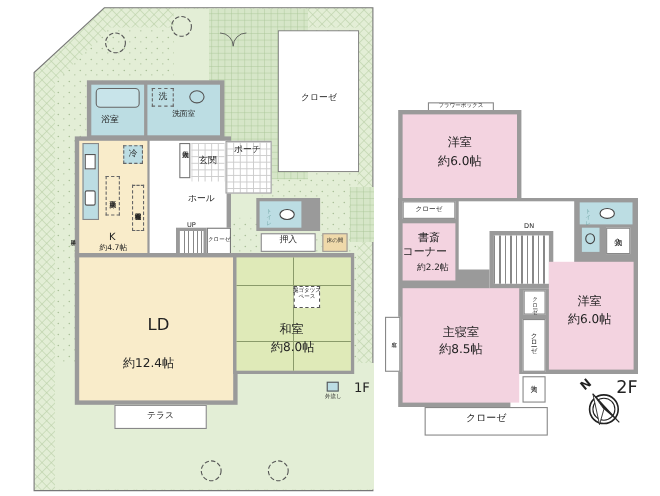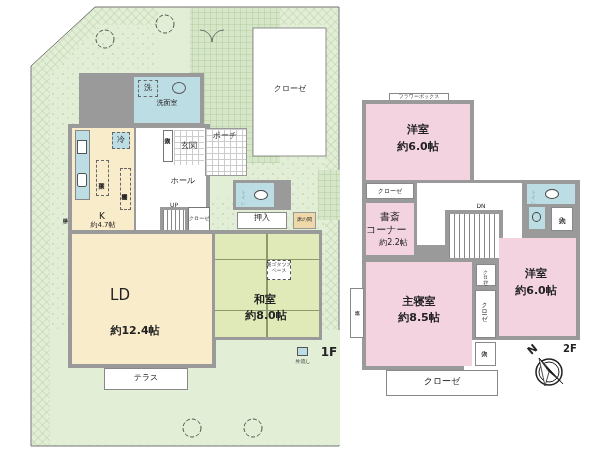--- a/index.html
+++ b/index.html
@@ -3,21 +3,21 @@
 <meta charset="utf-8">
 <style>
   html, body { margin:0; padding:0; background:#ffffff; }
   body { width:600px; height:451px; position:relative; overflow:hidden;
          font-family:"DejaVu Sans", sans-serif; }
   .abs { position:absolute; box-sizing:border-box; }
   .lbl { position:absolute; color:#222; text-align:center; white-space:nowrap; line-height:1.1; }
   .wall { background:#9a9a9a; }
   .room { position:absolute; box-sizing:border-box; }
   .big { font-size:15px; }
-  .mid { font-size:11px;font-weight:bold; }
+  .mid { font-size:11px; }
   .sm { font-size:8px; }
   .xs { font-size:6px; }
   .vt { writing-mode:vertical-rl; }
 </style>
 </head>
 <body>
 
 <div class="abs" style="left:0;top:0;width:345px;height:451px;">
 
   <svg class="abs" width="345" height="451" style="left:0;top:0;">
@@ -50,20 +50,24 @@
     <circle cx="165" cy="24" r="9" fill="none" stroke="#555" stroke-width="1" stroke-dasharray="4 2"></circle>
     <circle cx="192" cy="428" r="9" fill="none" stroke="#555" stroke-width="1" stroke-dasharray="4 2"></circle>
     <circle cx="253" cy="428" r="9" fill="none" stroke="#555" stroke-width="1" stroke-dasharray="4 2"></circle>
 
     <path d="M200 30 A12 12 0 0 1 212 42 M224 30 A12 12 0 0 0 212 42" fill="none" stroke="#555" stroke-width="0.8"></path>
   </svg>
 
   <div class="lbl sm" style="left:265px;top:85px;width:50px;">クローゼ</div>
 
   <div class="room wall" style="left:79px;top:73px;width:125px;height:54px;"></div>
+  <div class="room" style="left:83px;top:77px;width:48px;height:46px;background:#bcdde3;">
+    <div class="abs" style="left:4px;top:3px;width:40px;height:18px;border:1px solid #666;border-radius:4px;background:#c8e4ea;"></div>
+    <div class="lbl sm" style="left:4px;top:28px;width:26px;">浴室</div>
+  </div>
   <div class="room" style="left:134px;top:77px;width:66px;height:46px;background:#bcdde3;">
     <div class="abs" style="left:4px;top:3px;width:20px;height:17px;border:1px dashed #666;"></div>
     <div class="lbl sm" style="left:4px;top:7px;width:20px;">洗</div>
     <div class="abs" style="left:38px;top:5px;width:14px;height:12px;border:1px solid #555;border-radius:50%;"></div>
     <div class="lbl xs" style="left:10px;top:23px;width:46px;font-size:7px;">洗面室</div>
   </div>
 
   <div class="room wall" style="left:68px;top:124px;width:142px;height:110px;"></div>
 
   <div class="room" style="left:72px;top:128px;width:62px;height:102px;background:#f9ecca;">
@@ -107,21 +111,21 @@
   </div>
 
   <div class="room" style="left:237px;top:212px;width:50px;height:17px;background:#fff;border:1px solid #888;"></div>
   <div class="lbl sm" style="left:247px;top:214px;width:30px;">押入</div>
 
   <div class="room" style="left:293px;top:212px;width:23px;height:17px;background:#efd9aa;border:1px solid #999;"></div>
   <div class="lbl xs" style="left:294px;top:217px;width:21px;font-size:5px;">床の間</div>
 
   <div class="room wall" style="left:68px;top:230px;width:148px;height:138px;"></div>
   <div class="room" style="left:72px;top:234px;width:140px;height:130px;background:#f9ecca;"></div>
-  <div class="lbl big" style="left:100px;top:287px;width:40px;text-align:center;">LD</div>
+  <div class="lbl big" style="left:124px;top:287px;width:40px;text-align:center;">LD</div>
   <div class="lbl mid" style="left:105px;top:325px;width:60px;">約12.4帖</div>
 
   <div class="room wall" style="left:212px;top:230px;width:110px;height:110px;"></div>
   <div class="room" style="left:215px;top:234px;width:104px;height:103px;background:#dfeab8;
        background-image:linear-gradient(90deg,transparent 49.5%,#8a9a6a 49.5%,#8a9a6a 50.5%,transparent 50.5%),
                         linear-gradient(transparent 24%,#8a9a6a 24%,#8a9a6a 25%,transparent 25%,transparent 74%,#8a9a6a 74%,#8a9a6a 75%,transparent 75%);"></div>
   <div class="room" style="left:267px;top:260px;width:24px;height:20px;background:#fff;border:1px dashed #555;"></div>
   <div class="lbl xs" style="left:266px;top:262px;width:26px;font-size:5px;white-space:normal;">掘ゴタツスペース</div>
   <div class="lbl mid" style="left:245px;top:294px;width:40px;">和室</div>
   <div class="lbl mid" style="left:238px;top:310px;width:56px;">約8.0帖</div>
@@ -187,21 +191,21 @@
   <div class="room" style="left:21px;top:262px;width:106px;height:104px;background:#f3d3e0;"></div>
   <div class="lbl mid" style="left:44px;top:296px;width:60px;">主寝室</div>
   <div class="lbl mid" style="left:45px;top:312px;width:58px;">約8.5帖</div>
 
   <div class="room" style="left:5px;top:288px;width:14px;height:50px;background:#fff;border:1px solid #888;"></div>
   <div class="lbl xs vt" style="left:9px;top:306px;font-size:5px;">出窓</div>
 
   <div class="room" style="left:41px;top:370px;width:112px;height:26px;background:#fff;border:1px solid #888;"></div>
   <div class="lbl sm" style="left:72px;top:377px;width:50px;font-size:9px;">クローゼ</div>
 
-  <div class="lbl mid" style="left:215px;top:343px;width:20px;font-size:10px;">2F</div>
+  <div class="lbl mid" style="left:215px;top:343px;width:20px;font-size:16px;">2F</div>
 
   <svg class="abs" width="50" height="56" style="left:180px;top:340px;">
     <circle cx="24" cy="32" r="13" fill="#fff" stroke="#222" stroke-width="1.5"></circle>
     <circle cx="24" cy="32" r="10" fill="none" stroke="#222" stroke-width="1"></circle>
     <polygon points="14,18 38,44 24,32" fill="#222"></polygon>
     <polygon points="14,18 24,32 20,46" fill="#fff" stroke="#222" stroke-width="0.8"></polygon>
     <line x1="14" y1="18" x2="38" y2="44" stroke="#222" stroke-width="1"></line>
   </svg>
   <div class="lbl" style="left:182px;top:344px;width:12px;font-size:11px;font-weight:bold;transform:rotate(-40deg);">N</div>
 </div>

